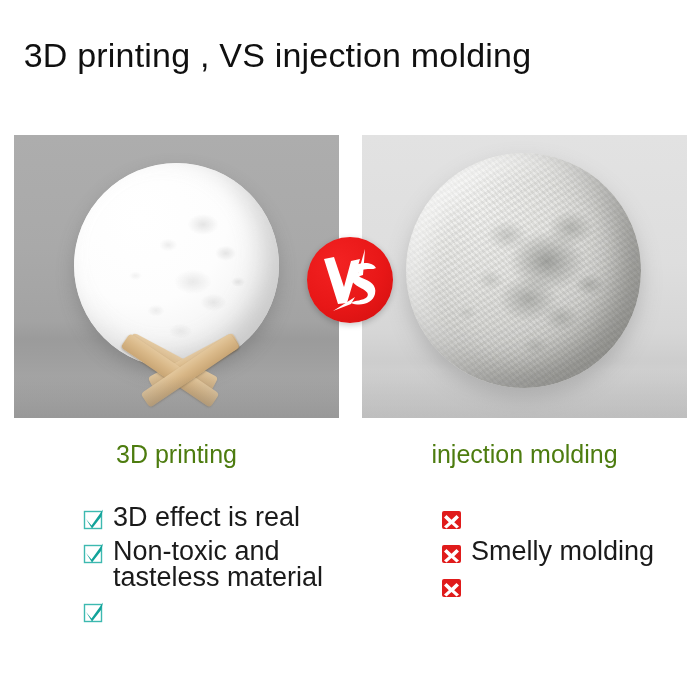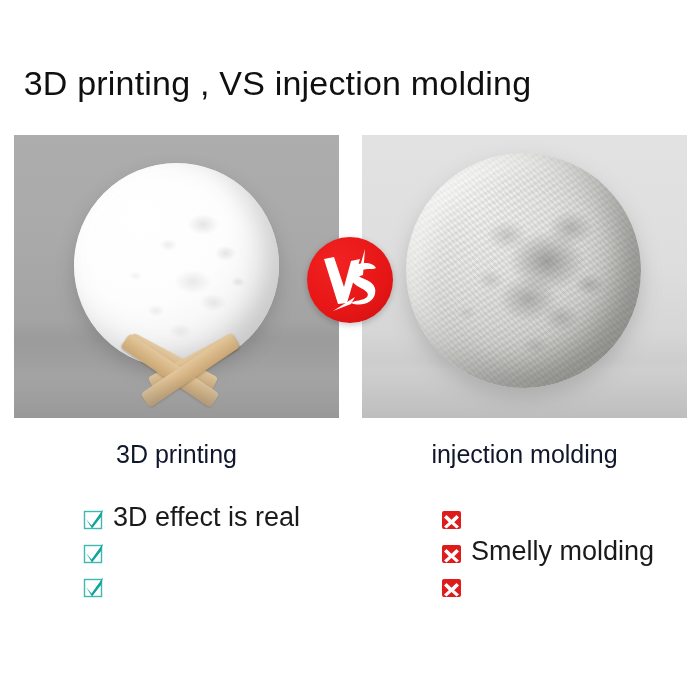--- a/index.html
+++ b/index.html
@@ -21,21 +21,20 @@
     position: absolute;
     left: 0;
     top: 36px;
     width: 555px;
     text-align: center;
     font-size: 34px;
     font-weight: 400;
     letter-spacing: 0.2px;
     color: #101010;
     white-space: nowrap;
-    margin-top: 28px;
   }
 
   
   .panel {
     position: absolute;
     top: 135px;
     width: 325px;
     height: 283px;
     overflow: hidden;
   }
@@ -174,21 +173,21 @@
   .vs-badge svg { width: 86px; height: 86px; display:block; }
 
   
   .caption {
     position: absolute;
     top: 440px;
     width: 325px;
     text-align: center;
     font-size: 25px;
     font-weight: 400;
-    color: #0f172a;
+    color: #4d7c0f;
     white-space: nowrap;
   }
   .caption-left  { left: 14px; }
   .caption-right { left: 362px; }
 
   
   .features {
     position: absolute;
     top: 504px;
   }
@@ -271,20 +270,21 @@
     <span class="feature-text">3D effect is real</span>
   </div>
 
   <div class="feature-row">
     <span class="feature-icon">
       <svg viewBox="0 0 23 23" aria-hidden="true">
         <rect x="2.5" y="3.5" width="17" height="17" fill="none" stroke="#3db9b0" stroke-width="1.4"></rect>
         <path d="M4 11 L9.5 17.5 L21 1.5 L19 9 L10 20.5 Z" fill="#12a39a"></path>
       </svg>
     </span>
+    <span class="feature-text">Non-toxic and tasteless material</span>
   </div>
 
   <div class="feature-row">
     <span class="feature-icon">
       <svg viewBox="0 0 23 23" aria-hidden="true">
         <rect x="2.5" y="3.5" width="17" height="17" fill="none" stroke="#3db9b0" stroke-width="1.4"></rect>
         <path d="M4 11 L9.5 17.5 L21 1.5 L19 9 L10 20.5 Z" fill="#12a39a"></path>
       </svg>
     </span>
   </div>

